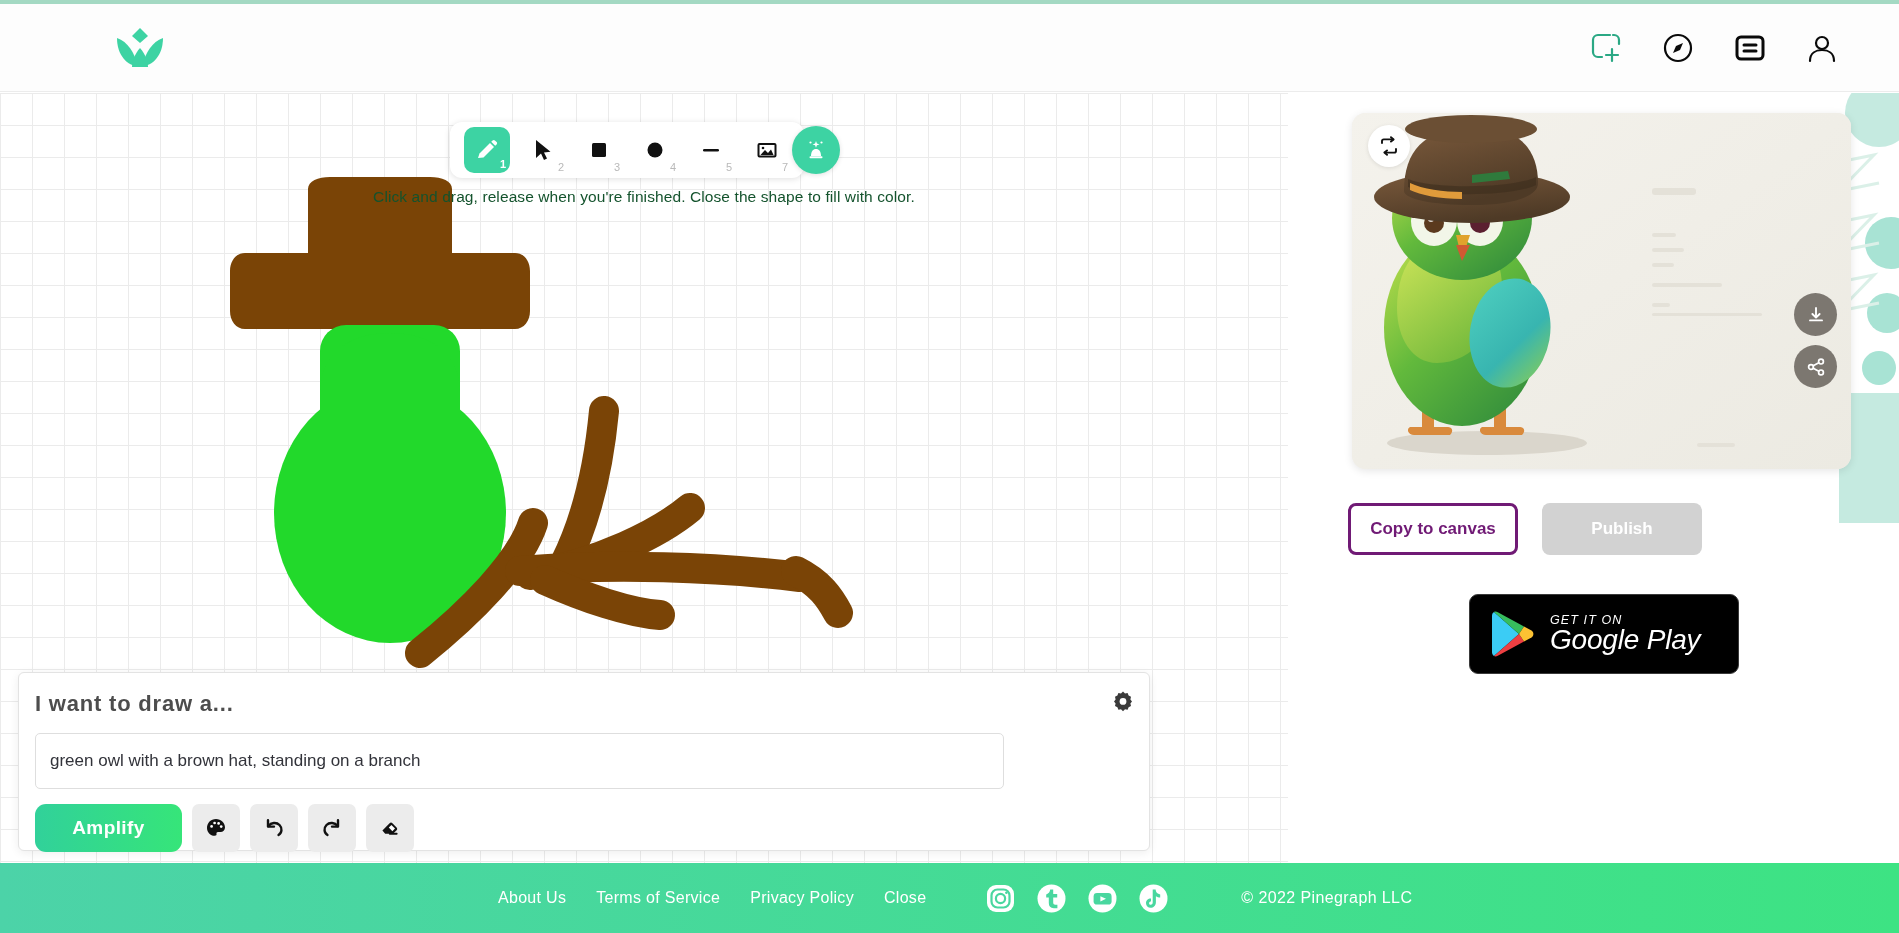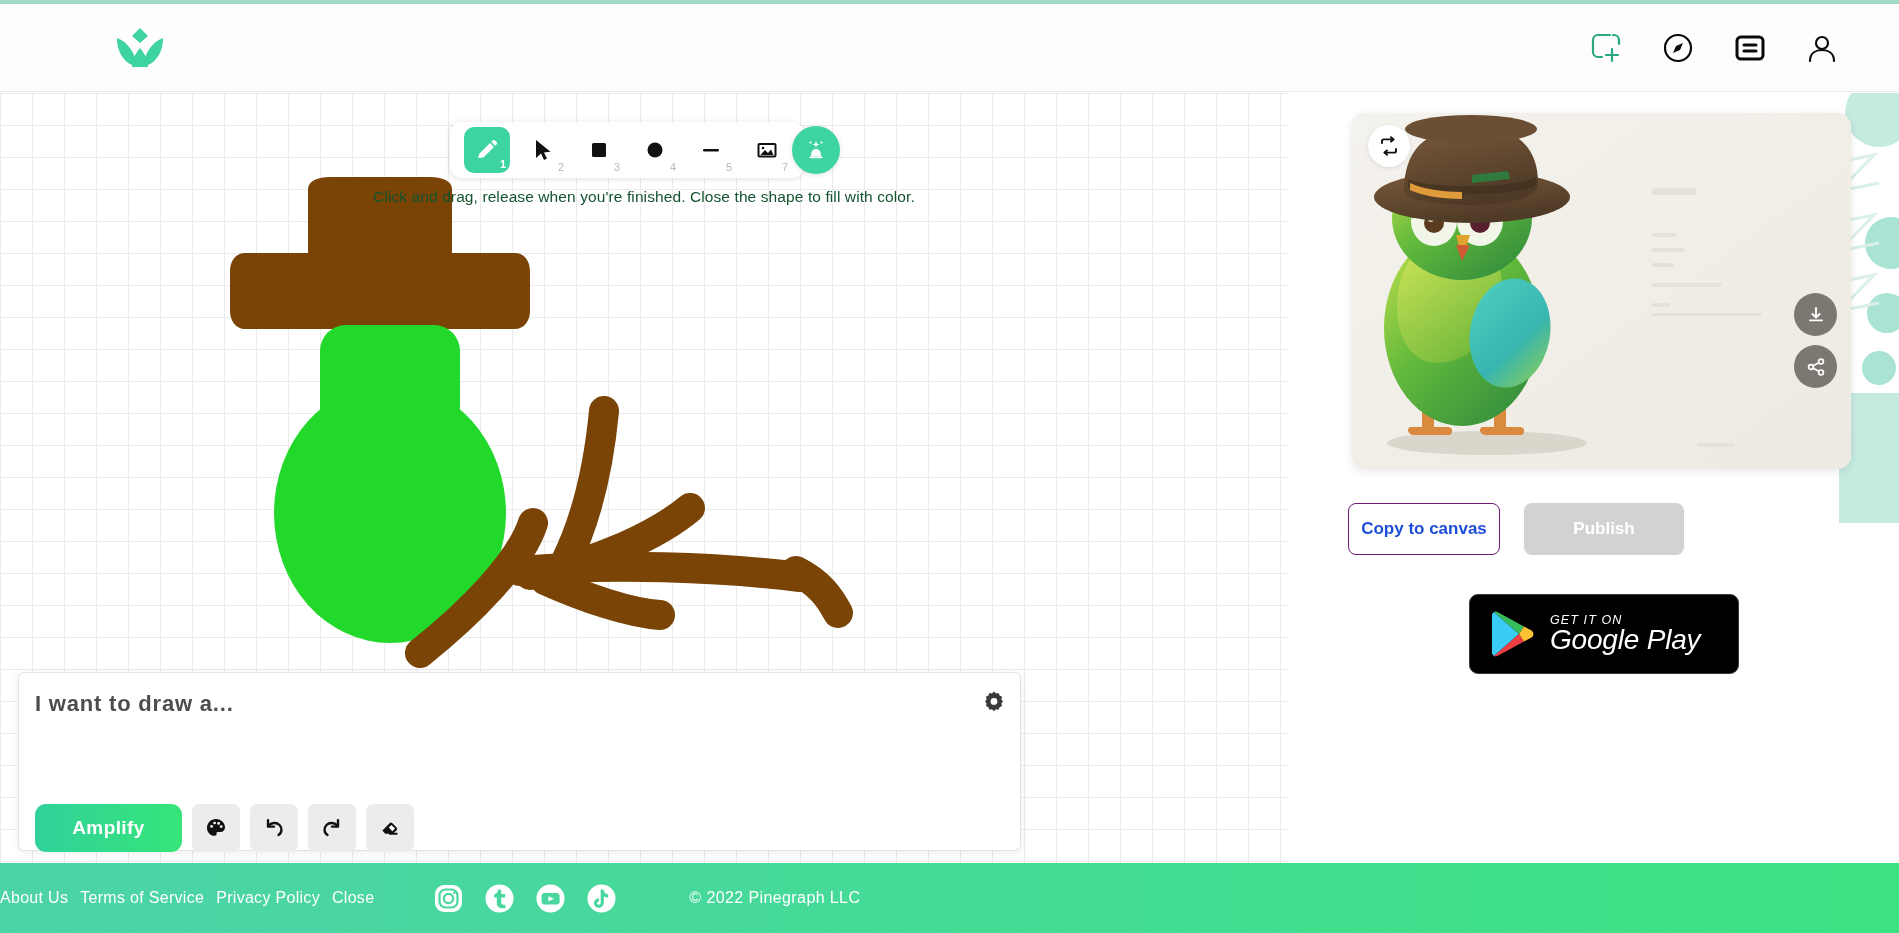--- a/index.html
+++ b/index.html
@@ -81,21 +81,21 @@
   .hint {
     position: absolute; top: 188px; left: 0; width: 1288px;
     text-align: center;
     font-size: 15.5px; color: #14532d; z-index: 19;
     letter-spacing: 0.1px;
   }
 
   
   .prompt-panel {
     position: absolute; left: 18px; top: 672px;
-    width: 1003px; height: 179px;
+    width: 1132px; height: 179px;
     background: #ffffff;
     border: 1px solid #e3e3e3;
     border-radius: 6px;
     box-shadow: 0 2px 10px rgba(0,0,0,0.07);
     z-index: 25;
   }
   .prompt-title {
     position: absolute; left: 16px; top: 18px;
     font-size: 22px; font-weight: bold; color: #4d4d4d;
     letter-spacing: 0.8px;
@@ -171,24 +171,24 @@
   }
   .side-fab svg { width: 20px; height: 20px; }
   .fab-download { top: 180px; }
   .fab-share { top: 232px; }
 
   .cta-row {
     position: absolute; left: 60px; top: 410px;
     display: flex; align-items: center; gap: 24px;
   }
   .btn-copy {
-    width: 152px; height: 52px;
+    width: 170px; height: 52px;
     background: #ffffff;
-    border: 1px solid #701a75; border-radius: 8px;
-    color: #1d4ed8; font-size: 17px; font-weight: bold;
+    border: 3px solid #701a75; border-radius: 8px;
+    color: #701a75; font-size: 17px; font-weight: bold;
     font-family: "Liberation Sans", sans-serif;
     cursor: pointer;
   }
   .btn-publish {
     width: 160px; height: 52px;
     background: #d2d2d2; border: none; border-radius: 8px;
     color: #ffffff; font-size: 17px; font-weight: bold;
     font-family: "Liberation Sans", sans-serif;
     cursor: pointer;
   }
@@ -204,21 +204,21 @@
   .gplay-small { font-size: 12.5px; letter-spacing: 1.1px; display: block; }
   .gplay-big { font-size: 28px; display: block; margin-top: 0; letter-spacing: -0.2px; }
 
   
   .footer {
     position: absolute; left: 0; top: 863px;
     width: 1899px; height: 70px;
     background: linear-gradient(90deg, #4cd3a8 0%, #3de383 100%);
     display: flex; align-items: center;
   }
-  .footer-links { display: flex; align-items: flex-start; gap: 12px; }
+  .footer-links { margin-left: 498px; display: flex; align-items: flex-start; gap: 30px; }
   .footer-links a {
     color: #ffffff; font-size: 16px; text-decoration: none;
     letter-spacing: 0.3px; cursor: pointer;
   }
   .footer-social { margin-left: 60px; display: flex; align-items: center; gap: 22px; }
   .soc { width: 29px; height: 29px; cursor: pointer; }
   .copyright {
     margin-left: 73px; color: #ffffff; font-size: 16px; letter-spacing: 0.4px;
   }
 </style>
@@ -353,20 +353,21 @@
     <div class="prompt-title">I want to draw a...</div>
     <span class="gear-btn">
       <svg viewBox="0 0 24 24">
         <path d="M12 2.6 L14 4.6 L16.6 4.1 L17.6 6.6 L20 7.8 L19.4 10.4 L21 12.4
                  L19.4 14.4 L20 17 L17.6 18.2 L16.6 20.7 L14 20.2 L12 22.2
                  L10 20.2 L7.4 20.7 L6.4 18.2 L4 17 L4.6 14.4 L3 12.4
                  L4.6 10.4 L4 7.8 L6.4 6.6 L7.4 4.1 L10 4.6 Z" fill="#3a3a3a"></path>
         <circle cx="12" cy="12.4" r="3.4" fill="#ffffff"></circle>
       </svg>
     </span>
+    <input class="prompt-input" type="text" value="green owl with a brown hat, standing on a branch" placeholder="Describe what you want to draw" style="">
     <div class="prompt-actions">
       <button class="amplify-btn">Amplify</button>
       <button class="sq-btn">
         <svg viewBox="0 0 22 22">
           <path d="M11 2 C5.8 2 2 5.9 2 11 C2 15.3 5.3 18.8 9.6 18.8
                    C11.2 18.8 11.8 17.8 11.5 16.8 C11.2 15.7 11.9 14.9 13 14.9
                    L15.5 14.9 C18 14.9 20 12.9 20 10.4 C20 5.8 16 2 11 2 Z" fill="#111"></path>
           <circle cx="6.6" cy="9.4" r="1.35" fill="#fff"></circle>
           <circle cx="9.6" cy="6" r="1.35" fill="#fff"></circle>
           <circle cx="13.6" cy="6.4" r="1.35" fill="#fff"></circle>

